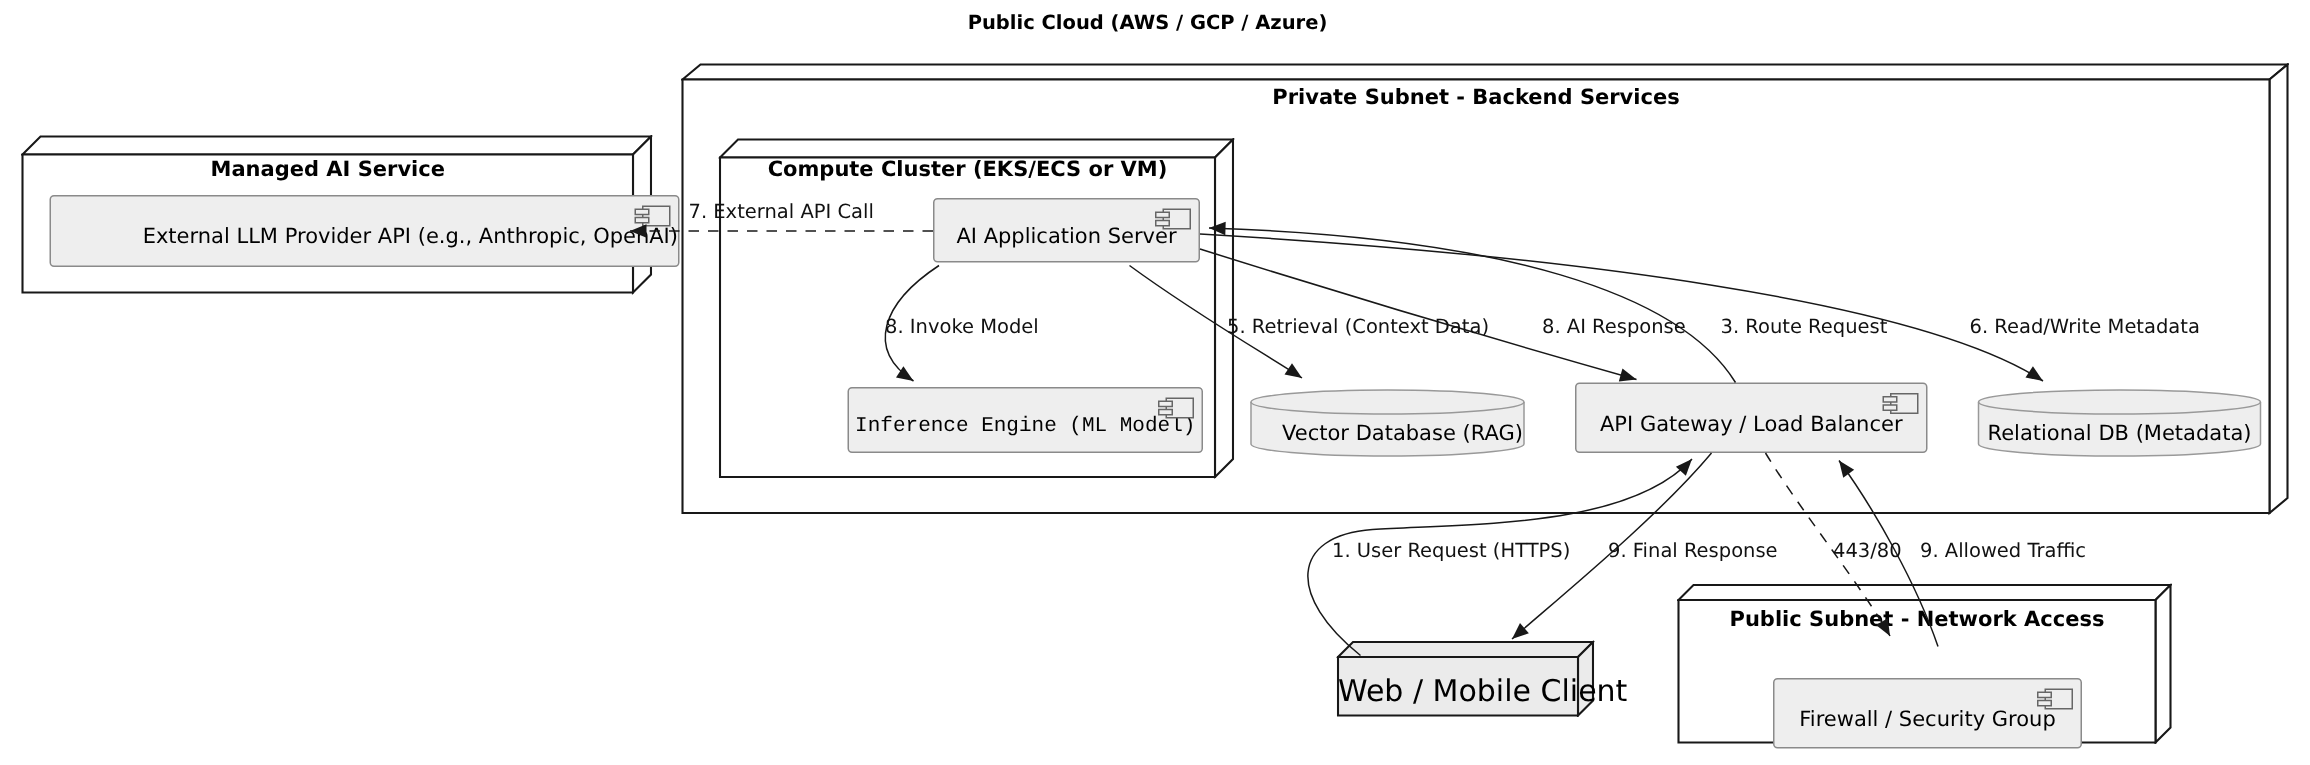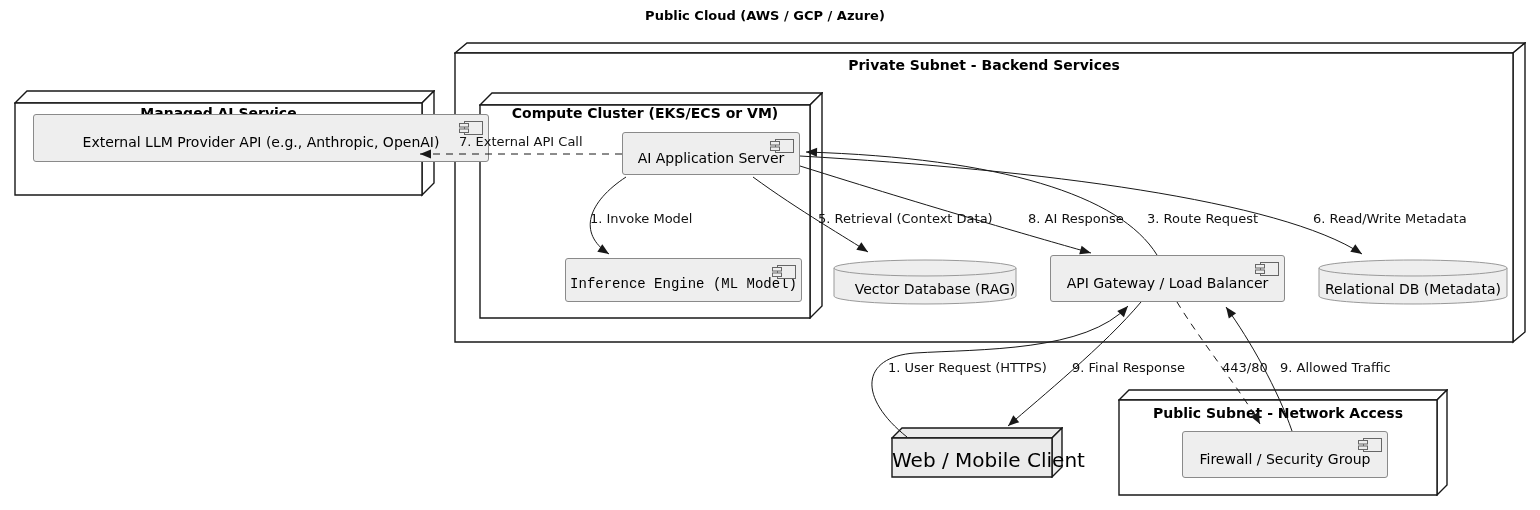--- a/index.html
+++ b/index.html
@@ -95,21 +95,21 @@
     <svg class="abs node-shell gray" style="left:891px;top:427px;" width="172" height="51">
       <polygon points="1,11 11,1 171,1 161,11"></polygon>
       <polygon points="161,11 171,1 171,40 161,50"></polygon>
       <polygon points="1,11 161,11 161,50 1,50"></polygon>
     </svg>
     <div class="node-label" style="left:892px;top:448px;width:160px;">Web / Mobile Client</div>
   </div>
 
   <div class="layer-parts abs" style="left:0;top:0;">
 
-    <div class="comp" style="left:33px;top:114px;width:456px;height:48px;">
+    <div class="comp" style="left:33px;top:130px;width:420px;height:48px;justify-content:flex-end;">
       <svg class="comp-icon" width="26" height="18">
         <rect x="6.5" y="2.5" width="18" height="13"></rect>
         <rect x="1.5" y="4.5" width="9" height="3.5"></rect>
         <rect x="1.5" y="10" width="9" height="3.5"></rect>
       </svg>
       <span class="comp-text">External LLM Provider API (e.g., Anthropic, OpenAI)</span>
     </div>
 
     <div class="comp" style="left:622px;top:132px;width:178px;height:43px;">
       <svg class="comp-icon" width="26" height="18">
@@ -131,21 +131,21 @@
 
     <div class="comp" style="left:1050px;top:255px;width:235px;height:47px;">
       <svg class="comp-icon" width="26" height="18">
         <rect x="6.5" y="2.5" width="18" height="13"></rect>
         <rect x="1.5" y="4.5" width="9" height="3.5"></rect>
         <rect x="1.5" y="10" width="9" height="3.5"></rect>
       </svg>
       <span class="comp-text">API Gateway / Load Balancer</span>
     </div>
 
-    <div class="comp" style="left:1182px;top:431px;width:206px;height:47px;">
+    <div class="comp" style="left:1182px;top:452px;width:206px;height:47px;">
       <svg class="comp-icon" width="26" height="18">
         <rect x="6.5" y="2.5" width="18" height="13"></rect>
         <rect x="1.5" y="4.5" width="9" height="3.5"></rect>
         <rect x="1.5" y="10" width="9" height="3.5"></rect>
       </svg>
       <span class="comp-text">Firewall / Security Group</span>
     </div>
 
     <div class="cyl" style="left:833px;top:259px;width:204px;height:46px;">
       <svg width="184" height="46">
@@ -189,21 +189,21 @@
 
     <path class="edge" d="M 1141,302 C 1105,345 1040,398 1008,426" marker-end="url(#arrow)"></path>
 
     <path class="edge dashed" d="M 1177,302 C 1200,340 1242,392 1260,424" marker-end="url(#arrow)"></path>
   </svg>
 
   <div class="layer-labels abs" style="left:0;top:0;">
     <div class="elabel" style="left:888px;top:360px;">1. User Request (HTTPS)</div>
     <div class="elabel" style="left:1280px;top:360px;">9. Allowed Traffic</div>
     <div class="elabel" style="left:1147px;top:211px;">3. Route Request</div>
-    <div class="elabel" style="left:590px;top:211px;">1. Invoke Model</div>
+    <div class="elabel" style="left:590px;top:211px;">8. Invoke Model</div>
     <div class="elabel" style="left:818px;top:211px;">5. Retrieval (Context Data)</div>
     <div class="elabel" style="left:1313px;top:211px;">6. Read/Write Metadata</div>
     <div class="elabel" style="left:459px;top:134px;">7. External API Call</div>
     <div class="elabel" style="left:1028px;top:211px;">8. AI Response</div>
     <div class="elabel" style="left:1072px;top:360px;">9. Final Response</div>
     <div class="elabel" style="left:1222px;top:360px;">443/80</div>
   </div>
 
 </div>
 

